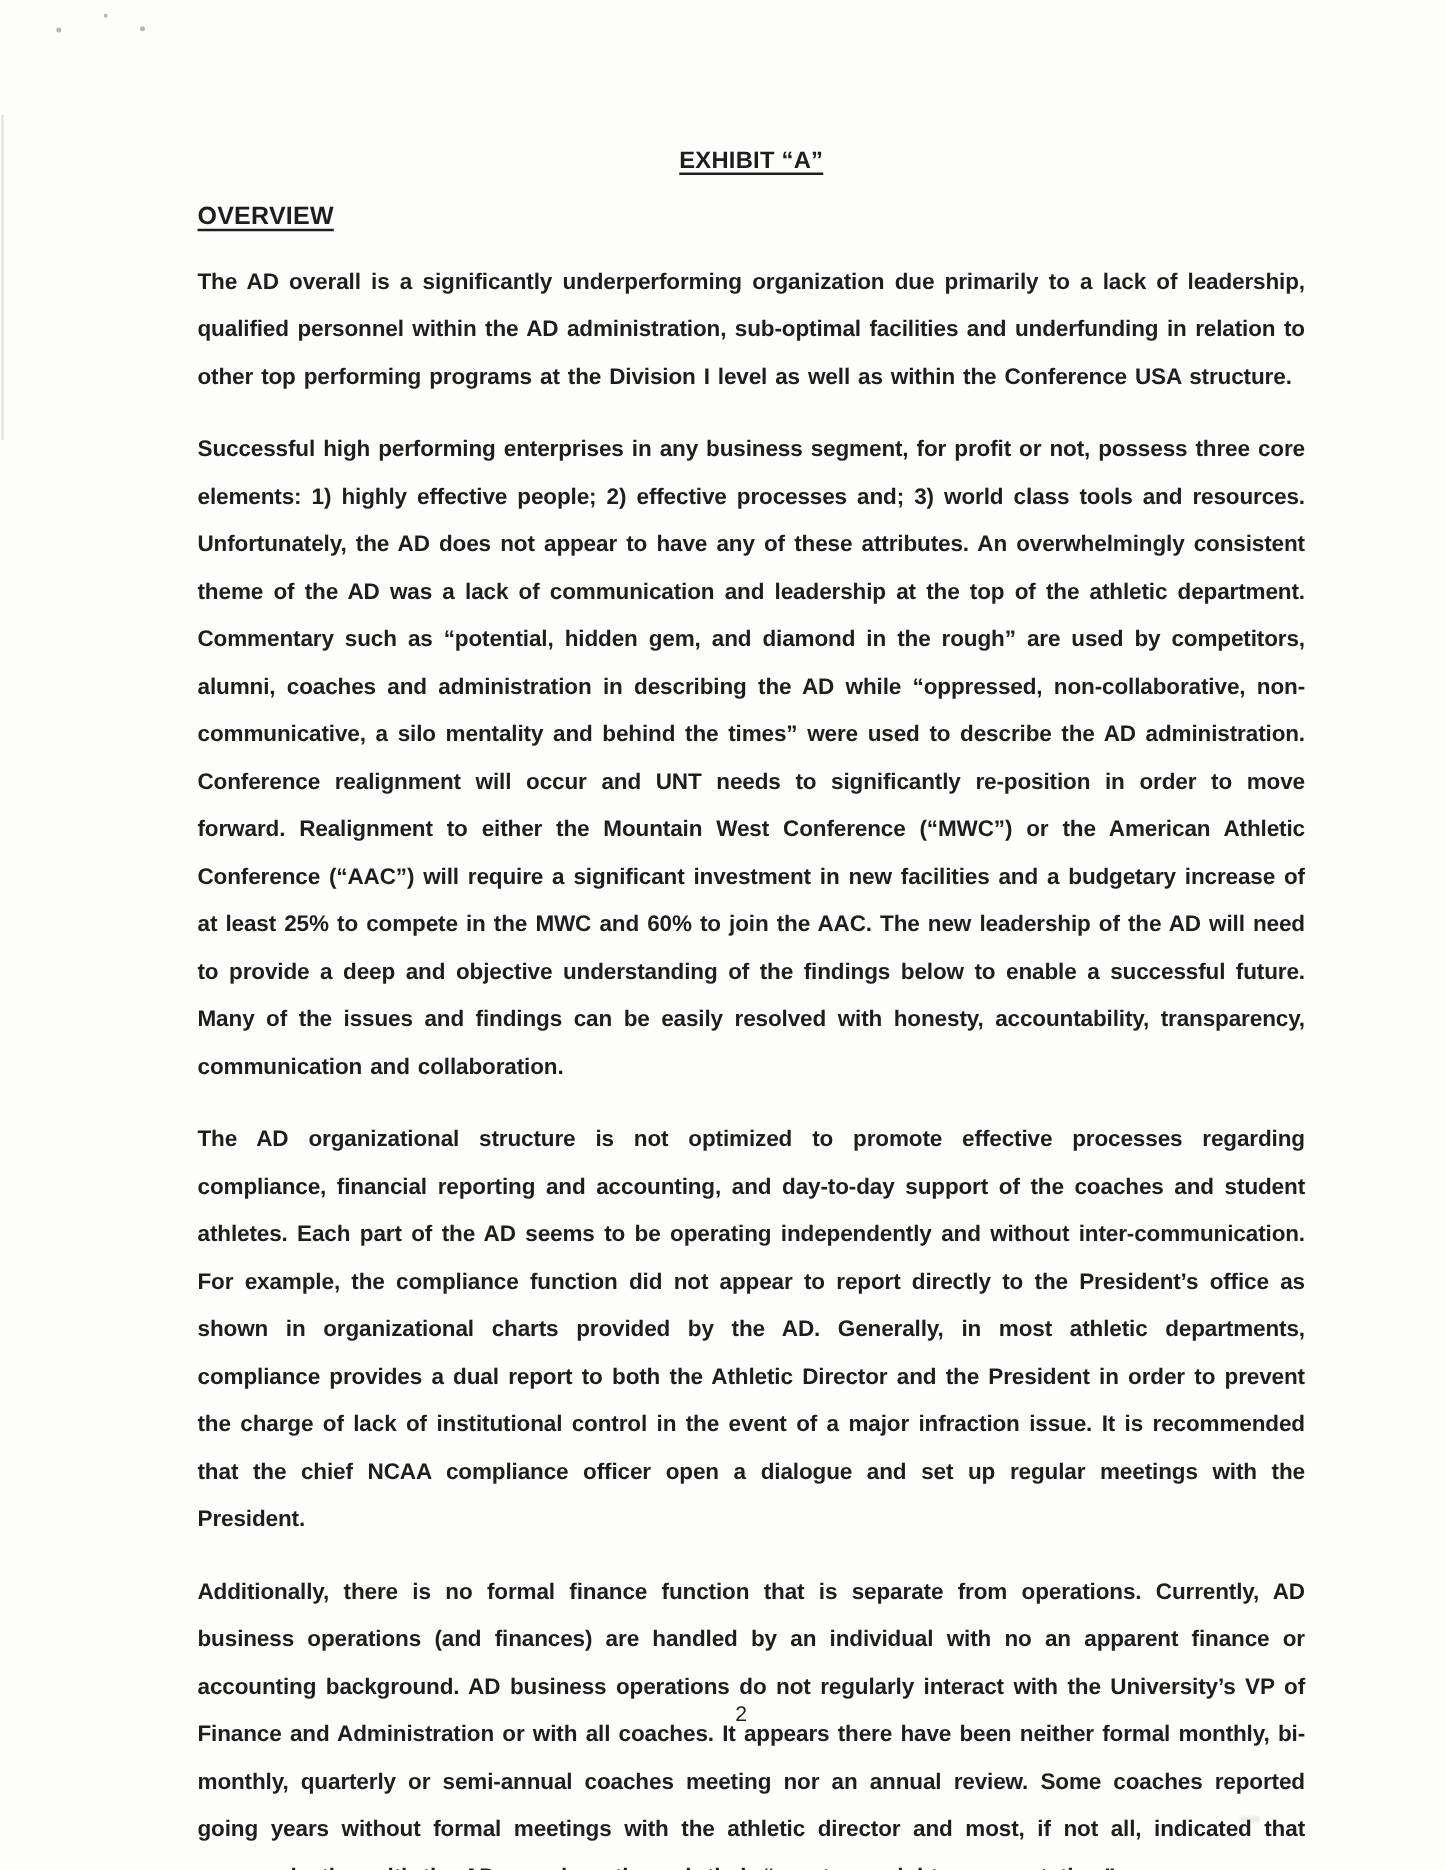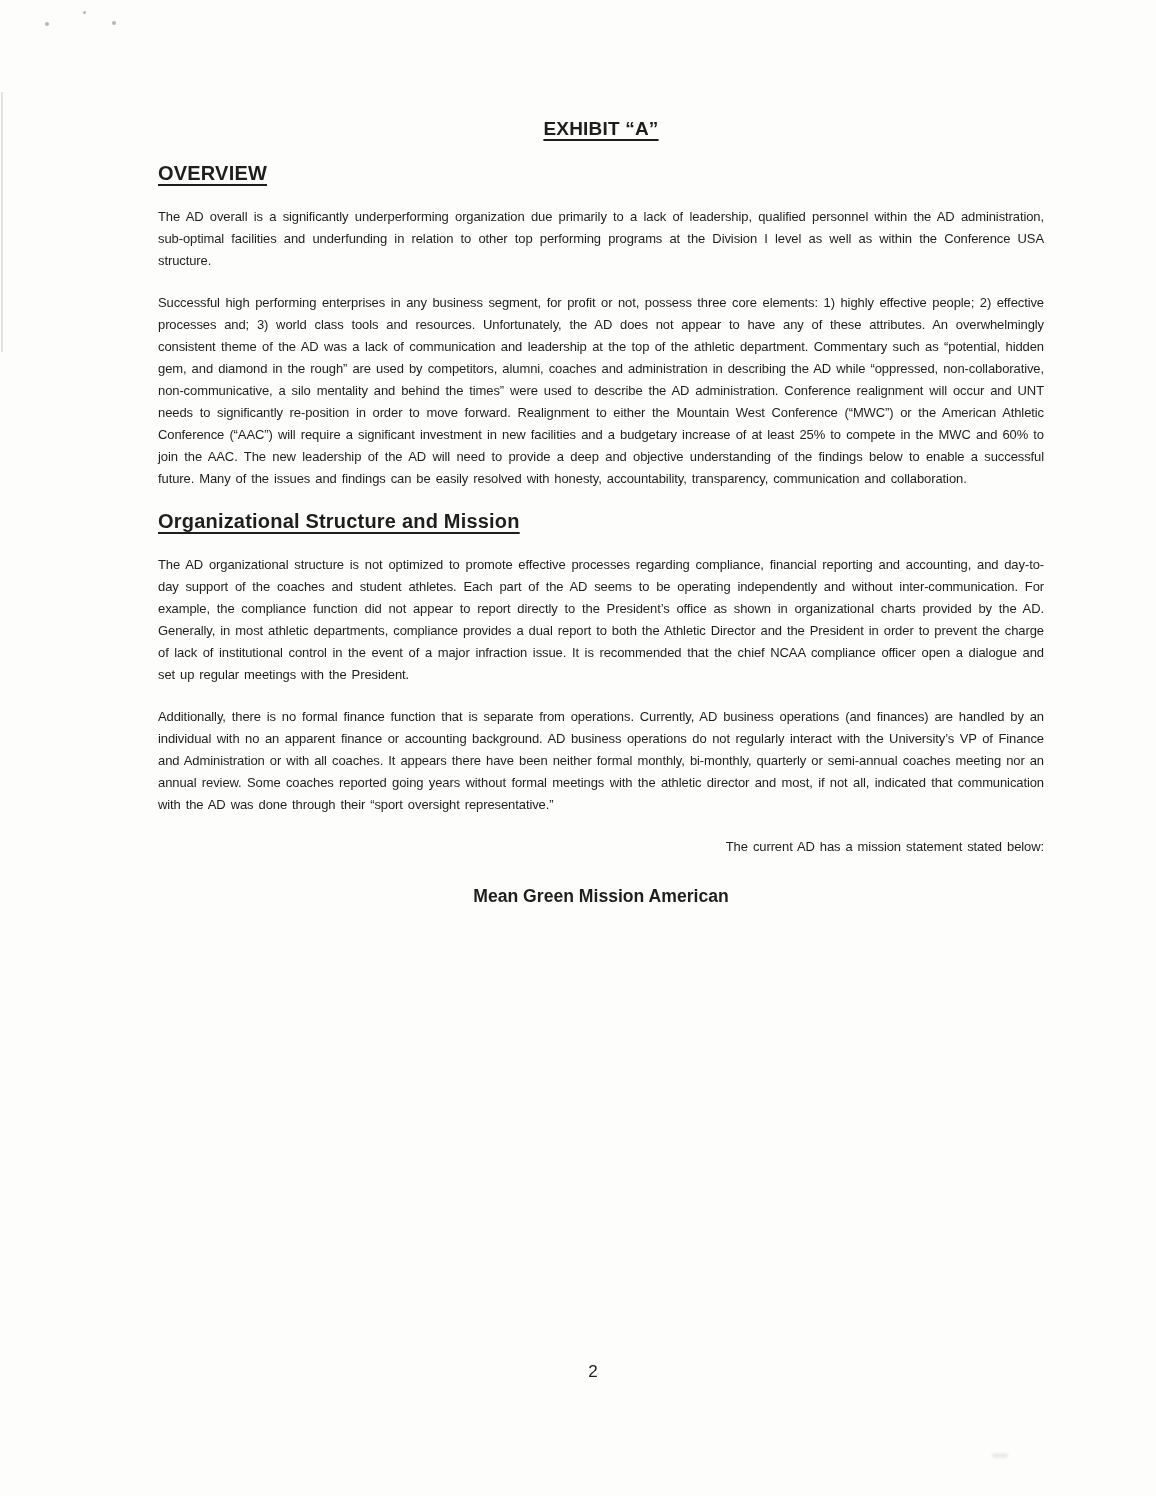--- a/index.html
+++ b/index.html
@@ -39,26 +39,27 @@
     text-decoration-thickness: 2px;
     text-underline-offset: 4px;
   }
   .section-heading {
     font-size: 20px;
     font-weight: bold;
     margin: 0 0 21px 0;
     letter-spacing: 0.2px;
   }
   p.body-par {
-    font-size: 13px;
-    line-height: 22px;
+    font-size: 18px;
+    line-height: 38px;
     text-align: justify;
     margin: 0 0 20px 0;
     letter-spacing: -0.1px;
     word-spacing: 1.5px;
+    font-weight: bold;
   }
   p.no-justify {
     text-align: right;
   }
   .mission-heading {
     text-align: center;
     font-size: 17.6px;
     font-weight: bold;
     margin: 28px 0 0 0;
   }
@@ -121,23 +122,20 @@
     </div>
 
     <div class="section-heading">
       <span class="u">OVERVIEW</span>
     </div>
 
     <p class="body-par">The AD overall is a significantly underperforming organization due primarily to a lack of leadership, qualified personnel within the AD administration, sub-optimal facilities and underfunding in relation to other top performing programs at the Division I level as well as within the Conference USA structure.</p>
 
     <p class="body-par">Successful high performing enterprises in any business segment, for profit or not, possess three core elements:  1) highly effective people; 2) effective processes and; 3) world class tools and resources.  Unfortunately, the AD does not appear to have any of these attributes.  An overwhelmingly consistent theme of the AD was a lack of communication and leadership at the top of the athletic department.  Commentary such as “potential, hidden gem, and diamond in the rough” are used by competitors, alumni, coaches and administration in describing the AD while “oppressed, non-collaborative, non-communicative, a silo mentality and behind the times” were used to describe the AD administration.  Conference realignment will occur and UNT needs to significantly re-position in order to move forward.  Realignment to either the Mountain West Conference (“MWC”) or the American Athletic Conference (“AAC”) will require a significant investment in new facilities and a budgetary increase of at least 25% to compete in the MWC and 60% to join the AAC.  The new leadership of the AD will need to provide a deep and objective understanding of the findings below to enable a successful future.  Many of the issues and findings can be easily resolved with honesty, accountability, transparency, communication and collaboration.</p>
 
-    <div class="section-heading">
-      <span class="u">Organizational Structure and Mission</span>
-    </div>
 
     <p class="body-par">The AD organizational structure is not optimized to promote effective processes regarding compliance, financial reporting and accounting, and day-to-day support of the coaches and student athletes.  Each part of the AD seems to be operating independently and without inter-communication.  For example, the compliance function did not appear to report directly to the President’s office as shown in organizational charts provided by the AD.  Generally, in most athletic departments, compliance provides a dual report to both the Athletic Director and the President in order to prevent the charge of lack of institutional control in the event of a major infraction issue.  It is recommended that the chief NCAA compliance officer open a dialogue and set up regular meetings with the President.</p>
 
     <p class="body-par">Additionally, there is no formal finance function that is separate from operations.  Currently, AD business operations (and finances) are handled by an individual with no an apparent finance or accounting background.  AD business operations do not regularly interact with the University’s VP of Finance and Administration or with all coaches.   It appears there have been neither formal monthly, bi-monthly, quarterly or semi-annual coaches meeting nor an annual review.  Some coaches reported going years without formal meetings with the athletic director and most, if not all, indicated that communication with the AD was done through their “sport oversight representative.”</p>
 
     <p class="body-par no-justify">The current AD has a mission statement stated below:</p>
 
     <div class="mission-heading">Mean Green Mission American</div>
 
   </div>

